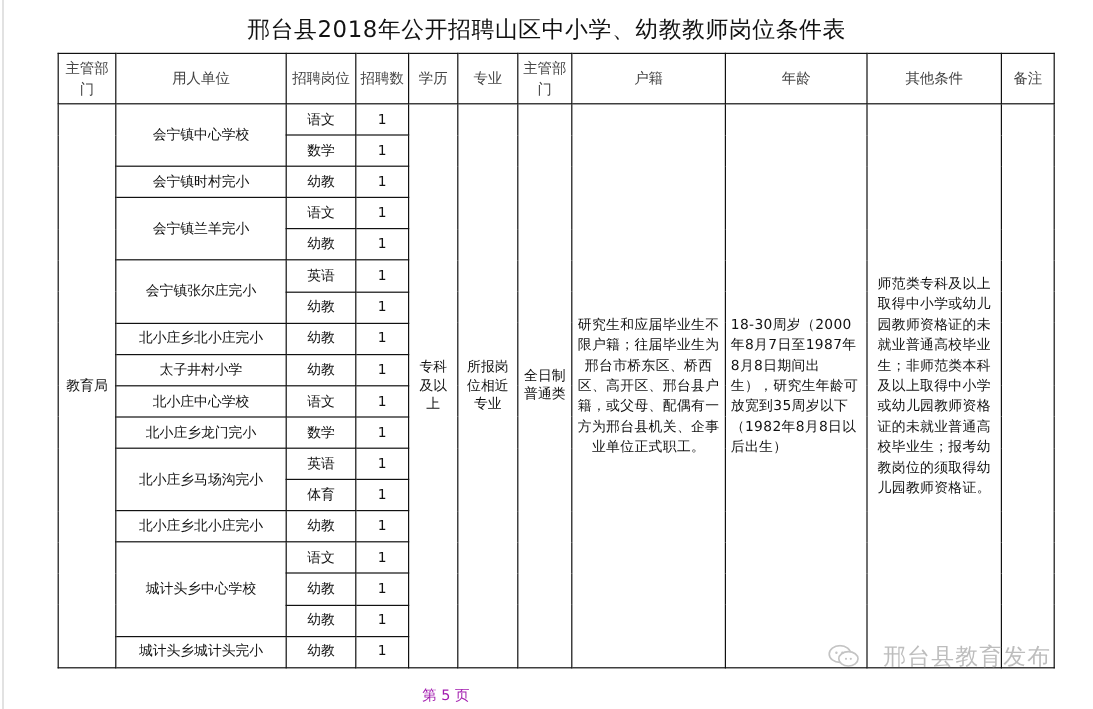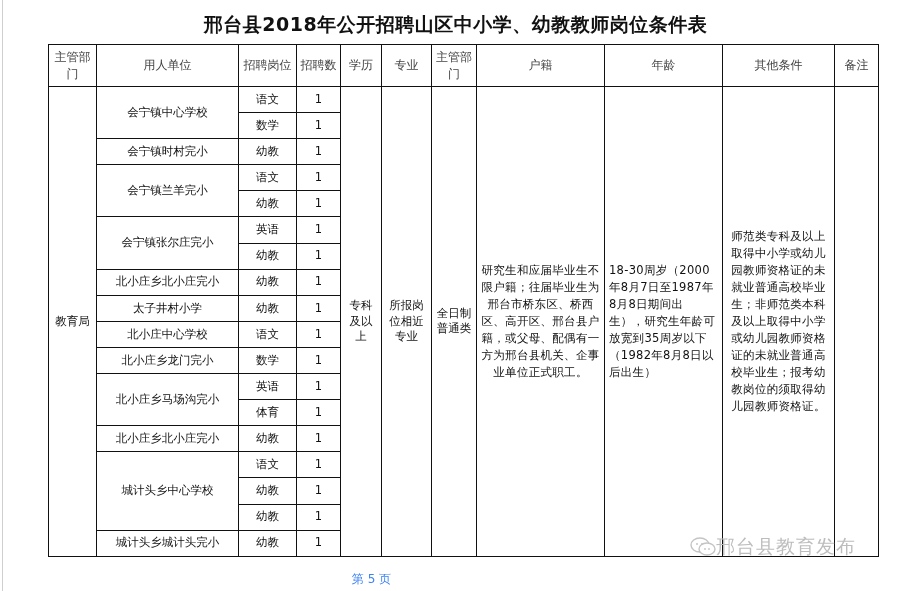--- a/index.html
+++ b/index.html
@@ -1,31 +1,31 @@
 <!DOCTYPE html>
 <html><head>
 <meta charset="utf-8">
 <style>
   html, body { margin: 0; padding: 0; background: #ffffff; }
   body { width: 911px; height: 591px; position: relative; overflow: hidden;
          font-family: "DejaVu Sans", "Liberation Sans", sans-serif; color: #111; }
   .title { position: absolute; left: 0; top: 12px; width: 911px; text-align: center;
-           font-size: 19px; font-weight: bold; letter-spacing: 0.5px; color: #111; }
+           font-size: 19px; font-weight: normal; letter-spacing: 0.5px; color: #111; }
   table.grid { position: absolute; left: 48px; top: 44px; border-collapse: collapse;
                table-layout: fixed; border-radius: 11px; }
   table.grid td, table.grid th { border: 1.5px solid #111; padding: 0; text-align: center;
                vertical-align: middle; font-size: 11.5px; font-weight: normal; line-height: 1.35; }
   table.grid th { color: #444; font-size: 12px; }
   .cell-text { display: block; padding: 0 3px; }
   .long-text { text-align: center; font-size: 11.5px; line-height: 17px; padding: 0 4px; letter-spacing: 0.3px; }
   .age-text { text-align: left; }
   .footer { position: absolute; left: 0; width: 743px; top: 571px; text-align: center;
-            font-size: 12px; color: #3b82f6; }
+            font-size: 12px; color: #a21caf; }
   .watermark { position: absolute; left: 690px; top: 534px; font-size: 19px; color: #bdbdbd;
-               display: flex; align-items: center; gap: 0; letter-spacing: 1px; }
+               display: flex; align-items: center; gap: 20px; letter-spacing: 1px; }
   .wm-icon { width: 26px; height: 20px; position: relative; }
   .page-border-left { position: absolute; left: 2px; top: 0; width: 1px; height: 591px; background: #cfcfcf; }
 </style>
 </head>
 <body>
 
 <div class="page-border-left"></div>
 
 <div class="title">邢台县2018年公开招聘山区中小学、幼教教师岗位条件表</div>
 

